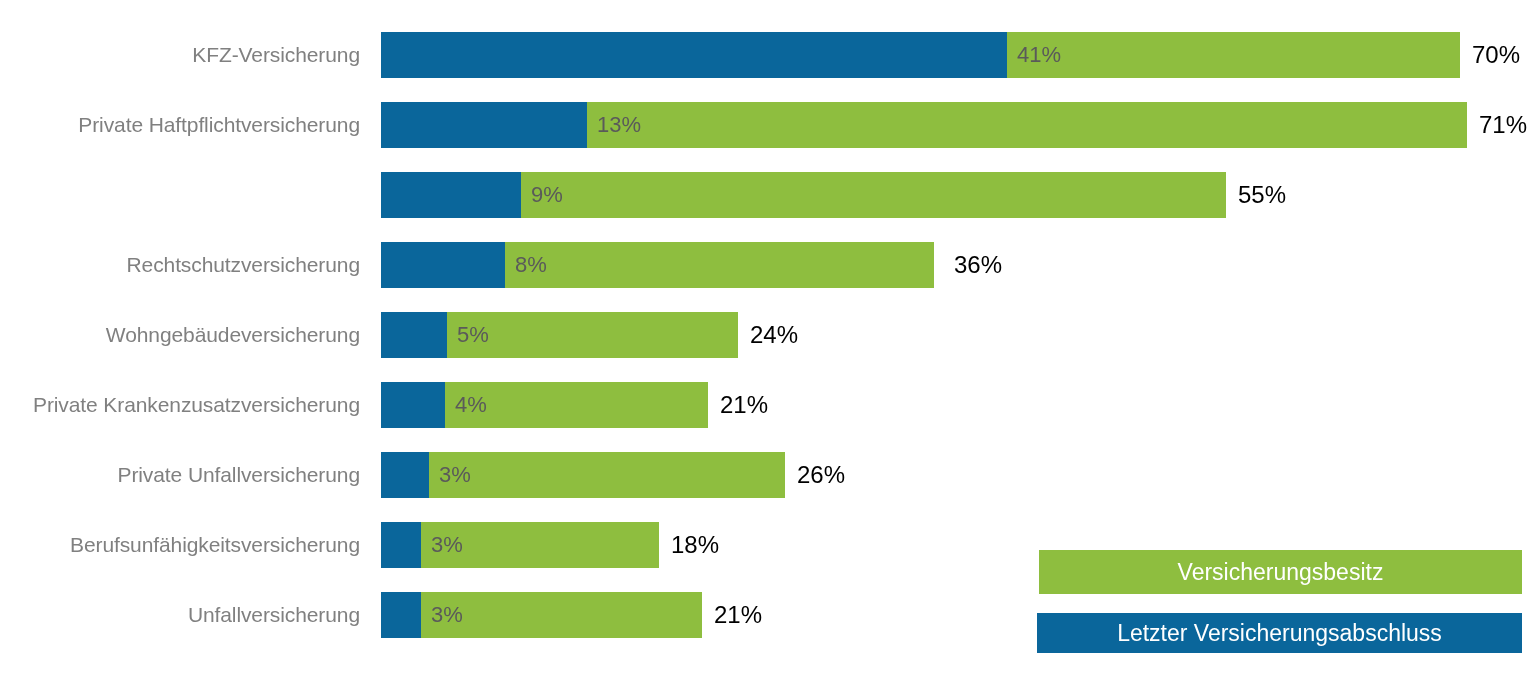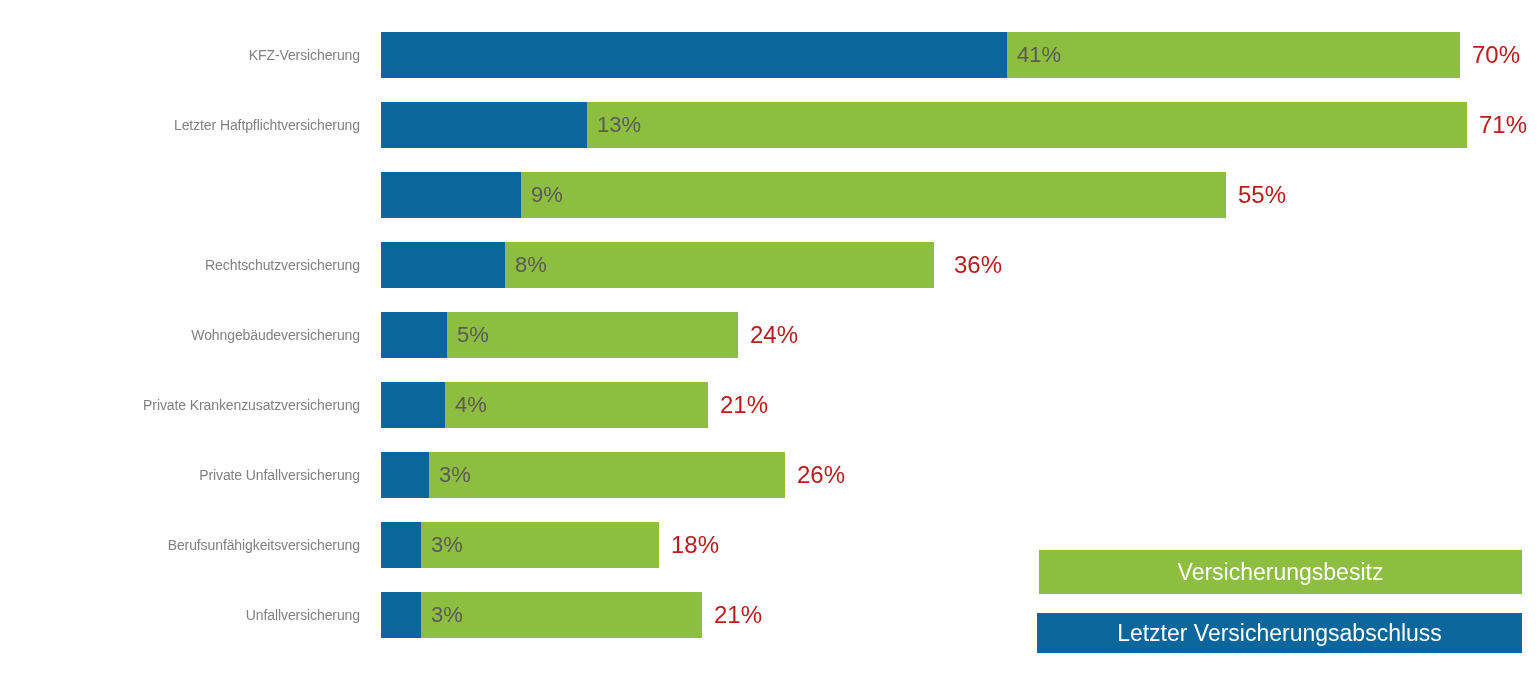--- a/index.html
+++ b/index.html
@@ -31,21 +31,21 @@
     display: flex;
     align-items: center;
   }
 
   .cat-label {
     position: absolute;
     left: 0;
     width: 360px;
     text-align: right;
     color: #808080;
-    font-size: 14px;
+    font-size: 21px;
     line-height: 46px;
     white-space: nowrap;
     letter-spacing: -0.1px;
   }
 
   .bar-area {
     position: absolute;
     left: 381px;
     top: 0;
     height: 30px;
@@ -75,21 +75,21 @@
     color: #5a5a5a;
     white-space: nowrap;
   }
 
   .end-label {
     position: absolute;
     top: 0;
     height: 46px;
     line-height: 46px;
     font-size: 24px;
-    color: #b91c1c;
+    color: #000000;
     white-space: nowrap;
     text-align: right;
   }
 
   .legend {
     position: absolute;
   }
 
   .legend-item {
     position: absolute;
@@ -125,21 +125,21 @@
       <div class="bar-row" style="top: 32px;">
         <div class="cat-label">KFZ-Versicherung</div>
         <div class="bar-area" style="width: 1079px;">
           <div class="seg seg-blue" style="width: 626px; background: rgb(10, 102, 155);"></div>
           <div class="seg seg-green" style="left: 626px; width: 453px; background: rgb(142, 190, 63);"></div>
           <div class="inner-label" style="left: 636px;">41%</div>
         </div>
         <div class="end-label" style="left: 1472px;">70%</div>
       </div>
       <div class="bar-row" style="top: 102px;">
-        <div class="cat-label">Letzter Haftpflichtversicherung</div>
+        <div class="cat-label">Private Haftpflichtversicherung</div>
         <div class="bar-area" style="width: 1086px;">
           <div class="seg seg-blue" style="width: 206px; background: rgb(10, 102, 155);"></div>
           <div class="seg seg-green" style="left: 206px; width: 880px; background: rgb(142, 190, 63);"></div>
           <div class="inner-label" style="left: 216px;">13%</div>
         </div>
         <div class="end-label" style="left: 1479px;">71%</div>
       </div>
       <div class="bar-row" style="top: 172px;">
         <div class="bar-area" style="width: 845px;">
           <div class="seg seg-blue" style="width: 140px; background: rgb(10, 102, 155);"></div>

